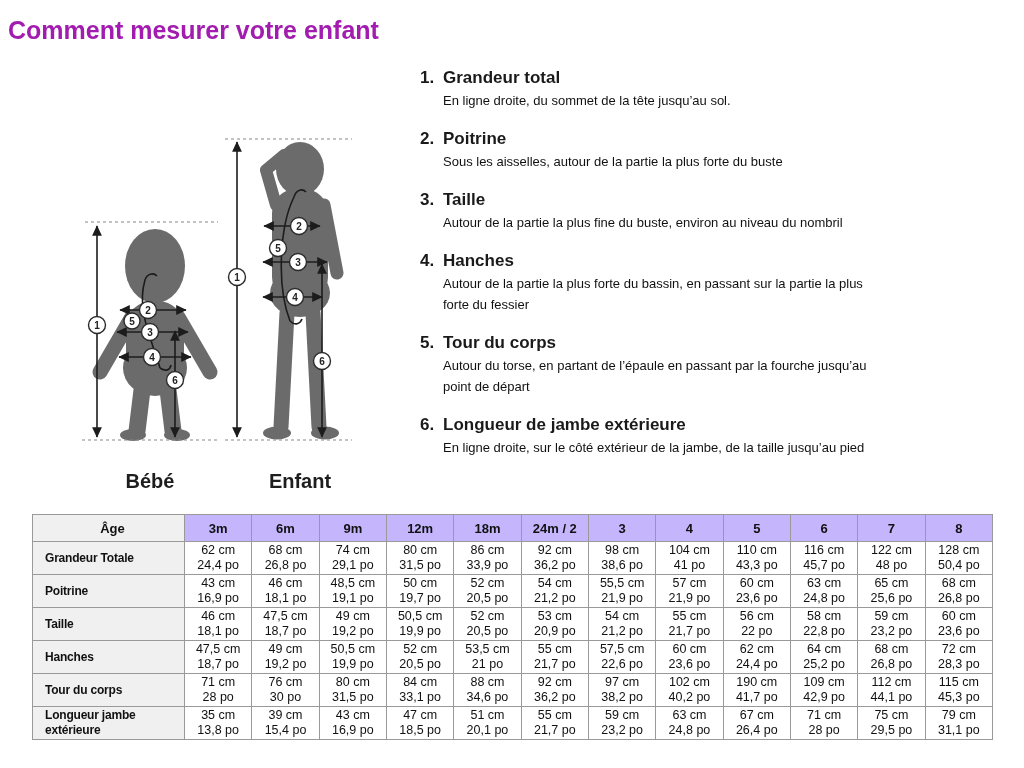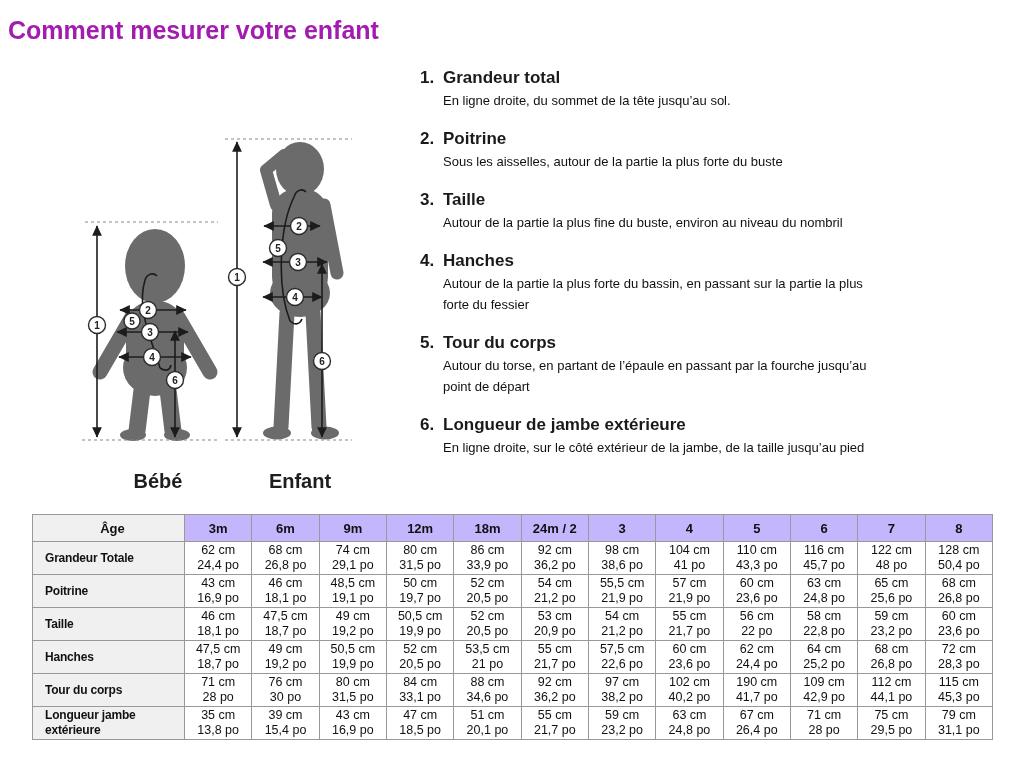--- a/index.html
+++ b/index.html
@@ -4,21 +4,21 @@
 <style>
   html,body{margin:0;padding:0;background:#ffffff;}
   .page{position:relative;width:1024px;height:768px;background:#fff;overflow:hidden;
         font-family:"Liberation Sans", sans-serif;color:#1a1a1a;}
   .title{position:absolute;top:16px;left:0;width:100%;text-align:left;
          font-size:25px;font-weight:bold;color:#a21caf;padding-left:8px;}
   
   .diagram{position:absolute;left:60px;top:125px;width:330px;height:350px;}
   .fig-label{position:absolute;top:470px;width:120px;text-align:center;
              font-size:20px;font-weight:bold;color:#1e1e1e;}
-  .fig-label.baby{left:98px;}
+  .fig-label.baby{left:90px;}
   .fig-label.child{left:240px;}
   
   .instructions{position:absolute;left:420px;top:68px;width:585px;margin:0;padding:0;list-style:none;}
   .instructions li{display:flex;margin-bottom:18px;}
   .instructions .num{flex:0 0 23px;font-size:17px;font-weight:bold;line-height:20px;}
   .instructions .hd{font-size:17px;font-weight:bold;line-height:20px;margin-bottom:2px;}
   .instructions .bd{font-size:13px;line-height:21px;max-width:445px;color:#111;}
   
   .size-table{position:absolute;left:32px;top:514px;width:961px;border-collapse:collapse;
               table-layout:fixed;font-size:12.5px;color:#111;}

